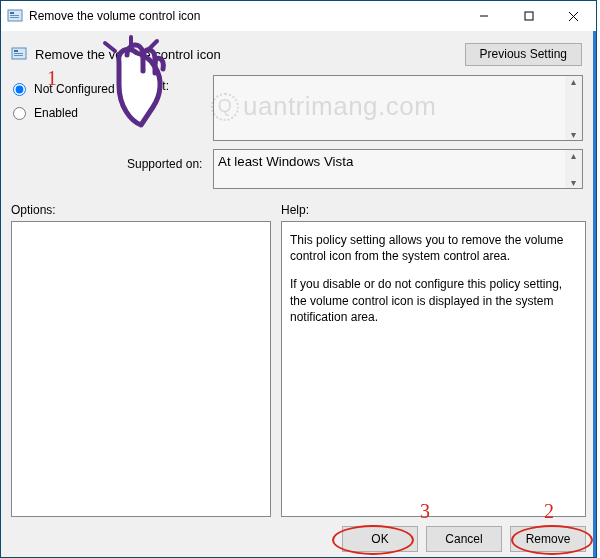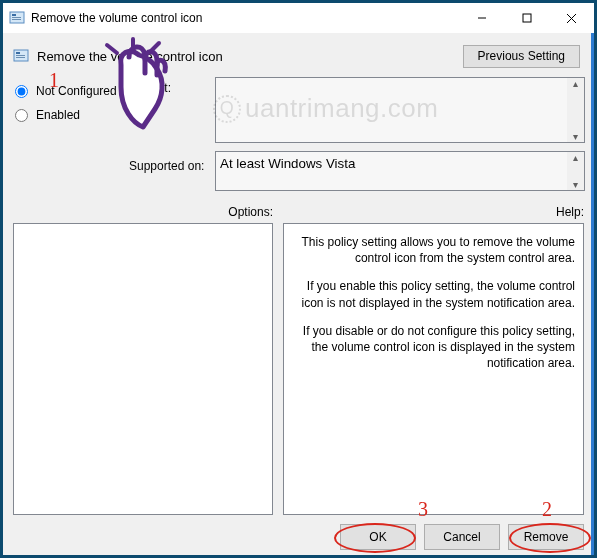--- a/index.html
+++ b/index.html
@@ -8,21 +8,21 @@
     width:600px; height:558px;
     font-family: "Segoe UI", Tahoma, sans-serif;
     font-size:12px;
     background:#fff;
     color:#000;
     position:relative;
     overflow:hidden;
   }
   .window {
     width:597px; height:558px;
-    border:3px solid #0c4a6e;
+    border:1px solid #0c4a6e;
     background:#f0f0f0;
     position:relative;
   }
   
   .titlebar {
     height:30px;
     background:#fff;
     display:flex;
     align-items:center;
     justify-content:space-between;
@@ -107,21 +107,21 @@
   }
   .supported-area {
     position:absolute;
     left:212px; top:148px;
     width:370px; height:40px;
   }
 
   .lower {
     position:absolute;
     left:10px; right:10px; top:202px; bottom:40px;
-    display:flex; gap:10px;text-align:right;
+    display:flex; gap:10px;
   }
   .col-left { width:260px; display:flex; flex-direction:column; }
   .col-right { flex:1; display:flex; flex-direction:column; }
   .col-label { margin-bottom:4px; }
   .big-box {
     flex:1;
     border:1px solid #828790;
     background:#fff;
     padding:10px 8px;
     overflow:auto;
@@ -281,21 +281,20 @@
 
   <div class="lower">
     <div class="col-left">
       <div class="col-label">Options:</div>
       <div class="big-box"></div>
     </div>
     <div class="col-right">
       <div class="col-label">Help:</div>
       <div class="big-box help-text">
         <p>This policy setting allows you to remove the volume control icon from the system control area.</p>
-        <p>If you enable this policy setting, the volume control icon is not displayed in the system notification area.</p>
         <p>If you disable or do not configure this policy setting, the volume control icon is displayed in the system notification area.</p>
       </div>
     </div>
   </div>
 
   <div class="footer">
     <div class="btn">OK</div>
     <div class="btn">Cancel</div>
     <div class="btn">Remove</div>
   </div>

